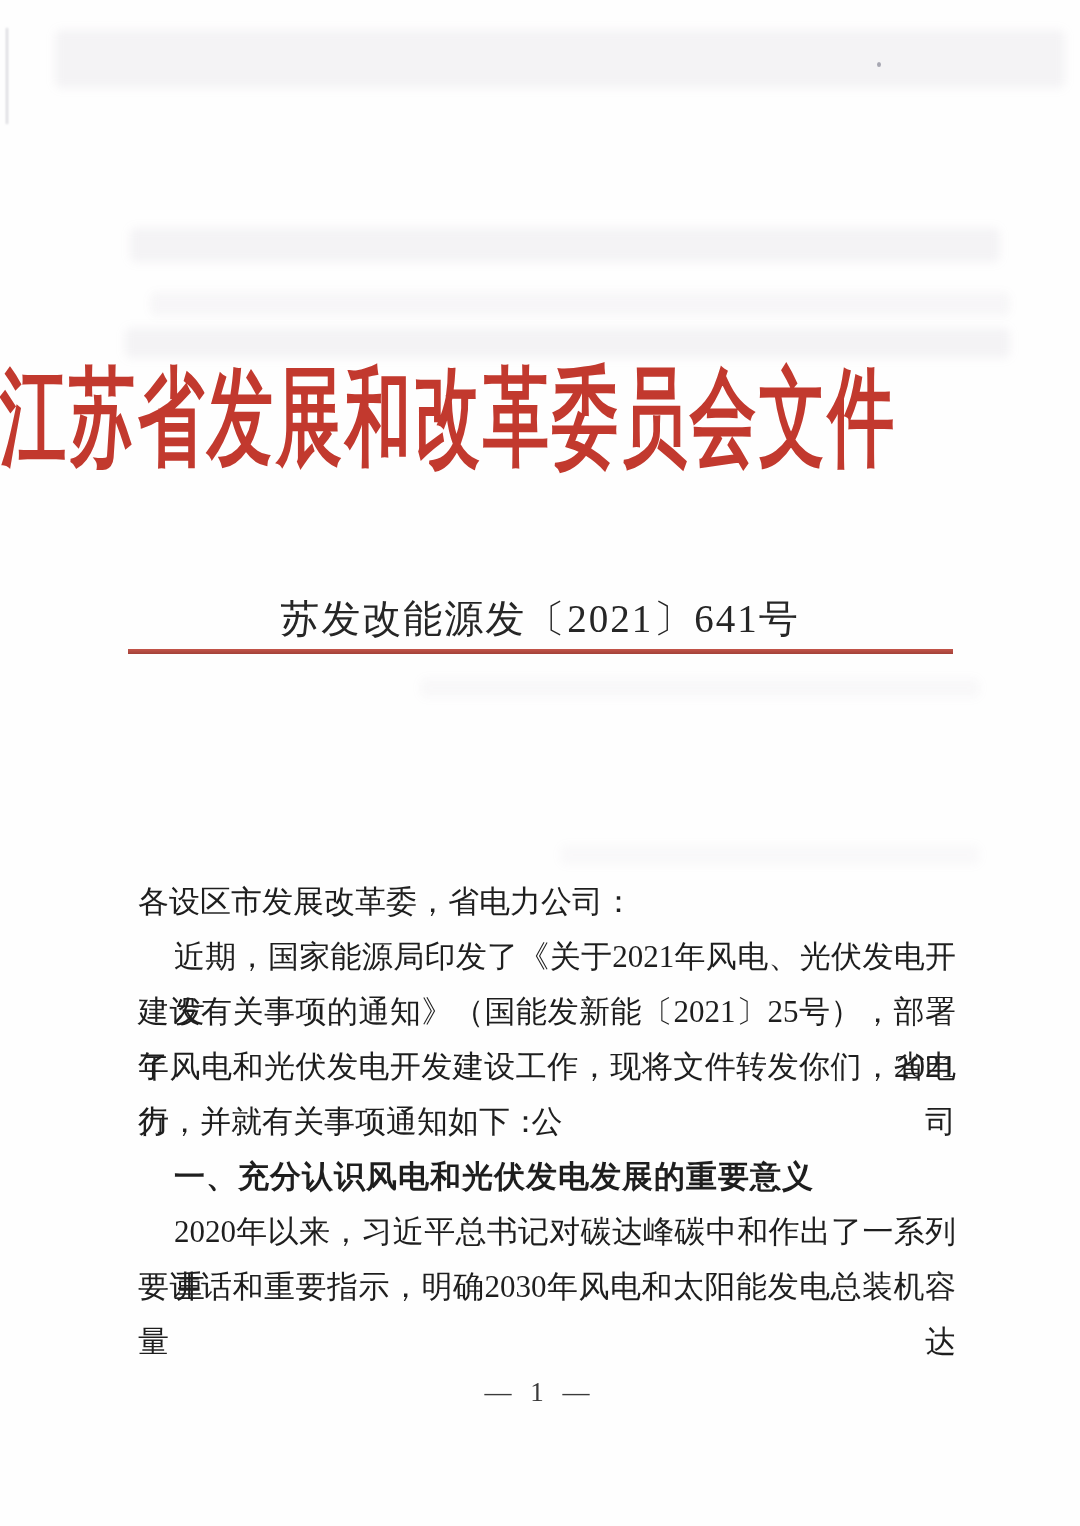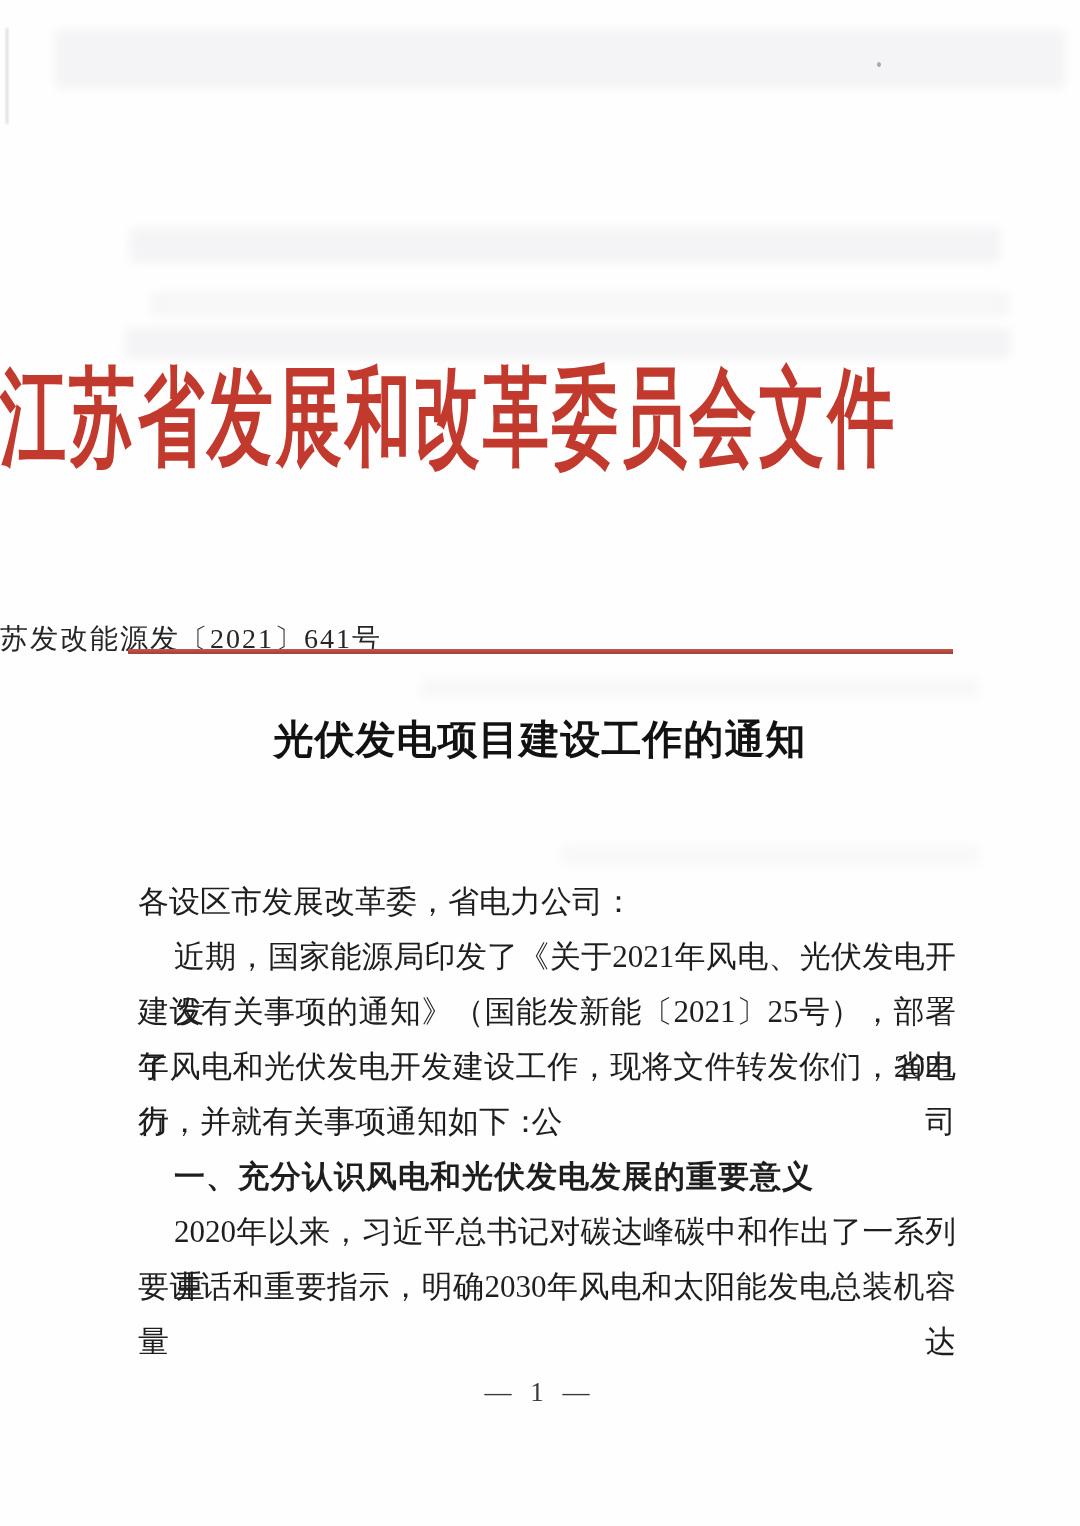--- a/index.html
+++ b/index.html
@@ -30,21 +30,21 @@
     position:absolute;top:352px;left:0;right:0;height:132px;
     display:flex;align-items:center;
   }
   .letterhead-text{
     font-size:66px;font-weight:700;color:var(--header-red);
     letter-spacing:3px;white-space:nowrap;
     transform:scaleY(1.62);transform-origin:center;
   }
   .doc-number{
     position:absolute;top:592px;left:0;right:0;
-    font-size:28px;letter-spacing:2px;color:var(--docnum-text);margin-top:28px;
+    text-align:center;font-size:39px;letter-spacing:2px;color:var(--docnum-text);
   }
   .red-rule{
     position:absolute;top:649px;left:128px;width:825px;height:5px;
     background:linear-gradient(to bottom,#c4554a,var(--rule-red));
   }
   .doc-title{
     position:absolute;top:710px;left:0;right:0;
     text-align:center;font-size:40px;font-weight:700;color:#121212;
     line-height:60px;letter-spacing:1px;
   }
@@ -84,21 +84,20 @@
 
   <header class="letterhead">
     <span class="letterhead-text">江苏省发展和改革委员会文件</span>
   </header>
 
   <div class="doc-number">苏发改能源发〔2021〕641号</div>
 
   <div class="red-rule"></div>
 
   <h1 class="doc-title">
-    <span class="title-line">光伏发电项目建设工作的通知</span>
   </h1>
 
   <main class="body-text">
     <div class="bline">各设区市发展改革委，省电力公司：</div>
     <div id="lines-container">
         <div class="bline indent fill">近期，国家能源局印发了《关于2021年风电、光伏发电开发</div>
         <div class="bline fill">建设有关事项的通知》（国能发新能〔2021〕25号），部署了2021</div>
         <div class="bline fill">年风电和光伏发电开发建设工作，现将文件转发你们，省电力公司</div>
         <div class="bline">行，并就有关事项通知如下：</div>
         <div class="bline indent bold">一、充分认识风电和光伏发电发展的重要意义</div>

